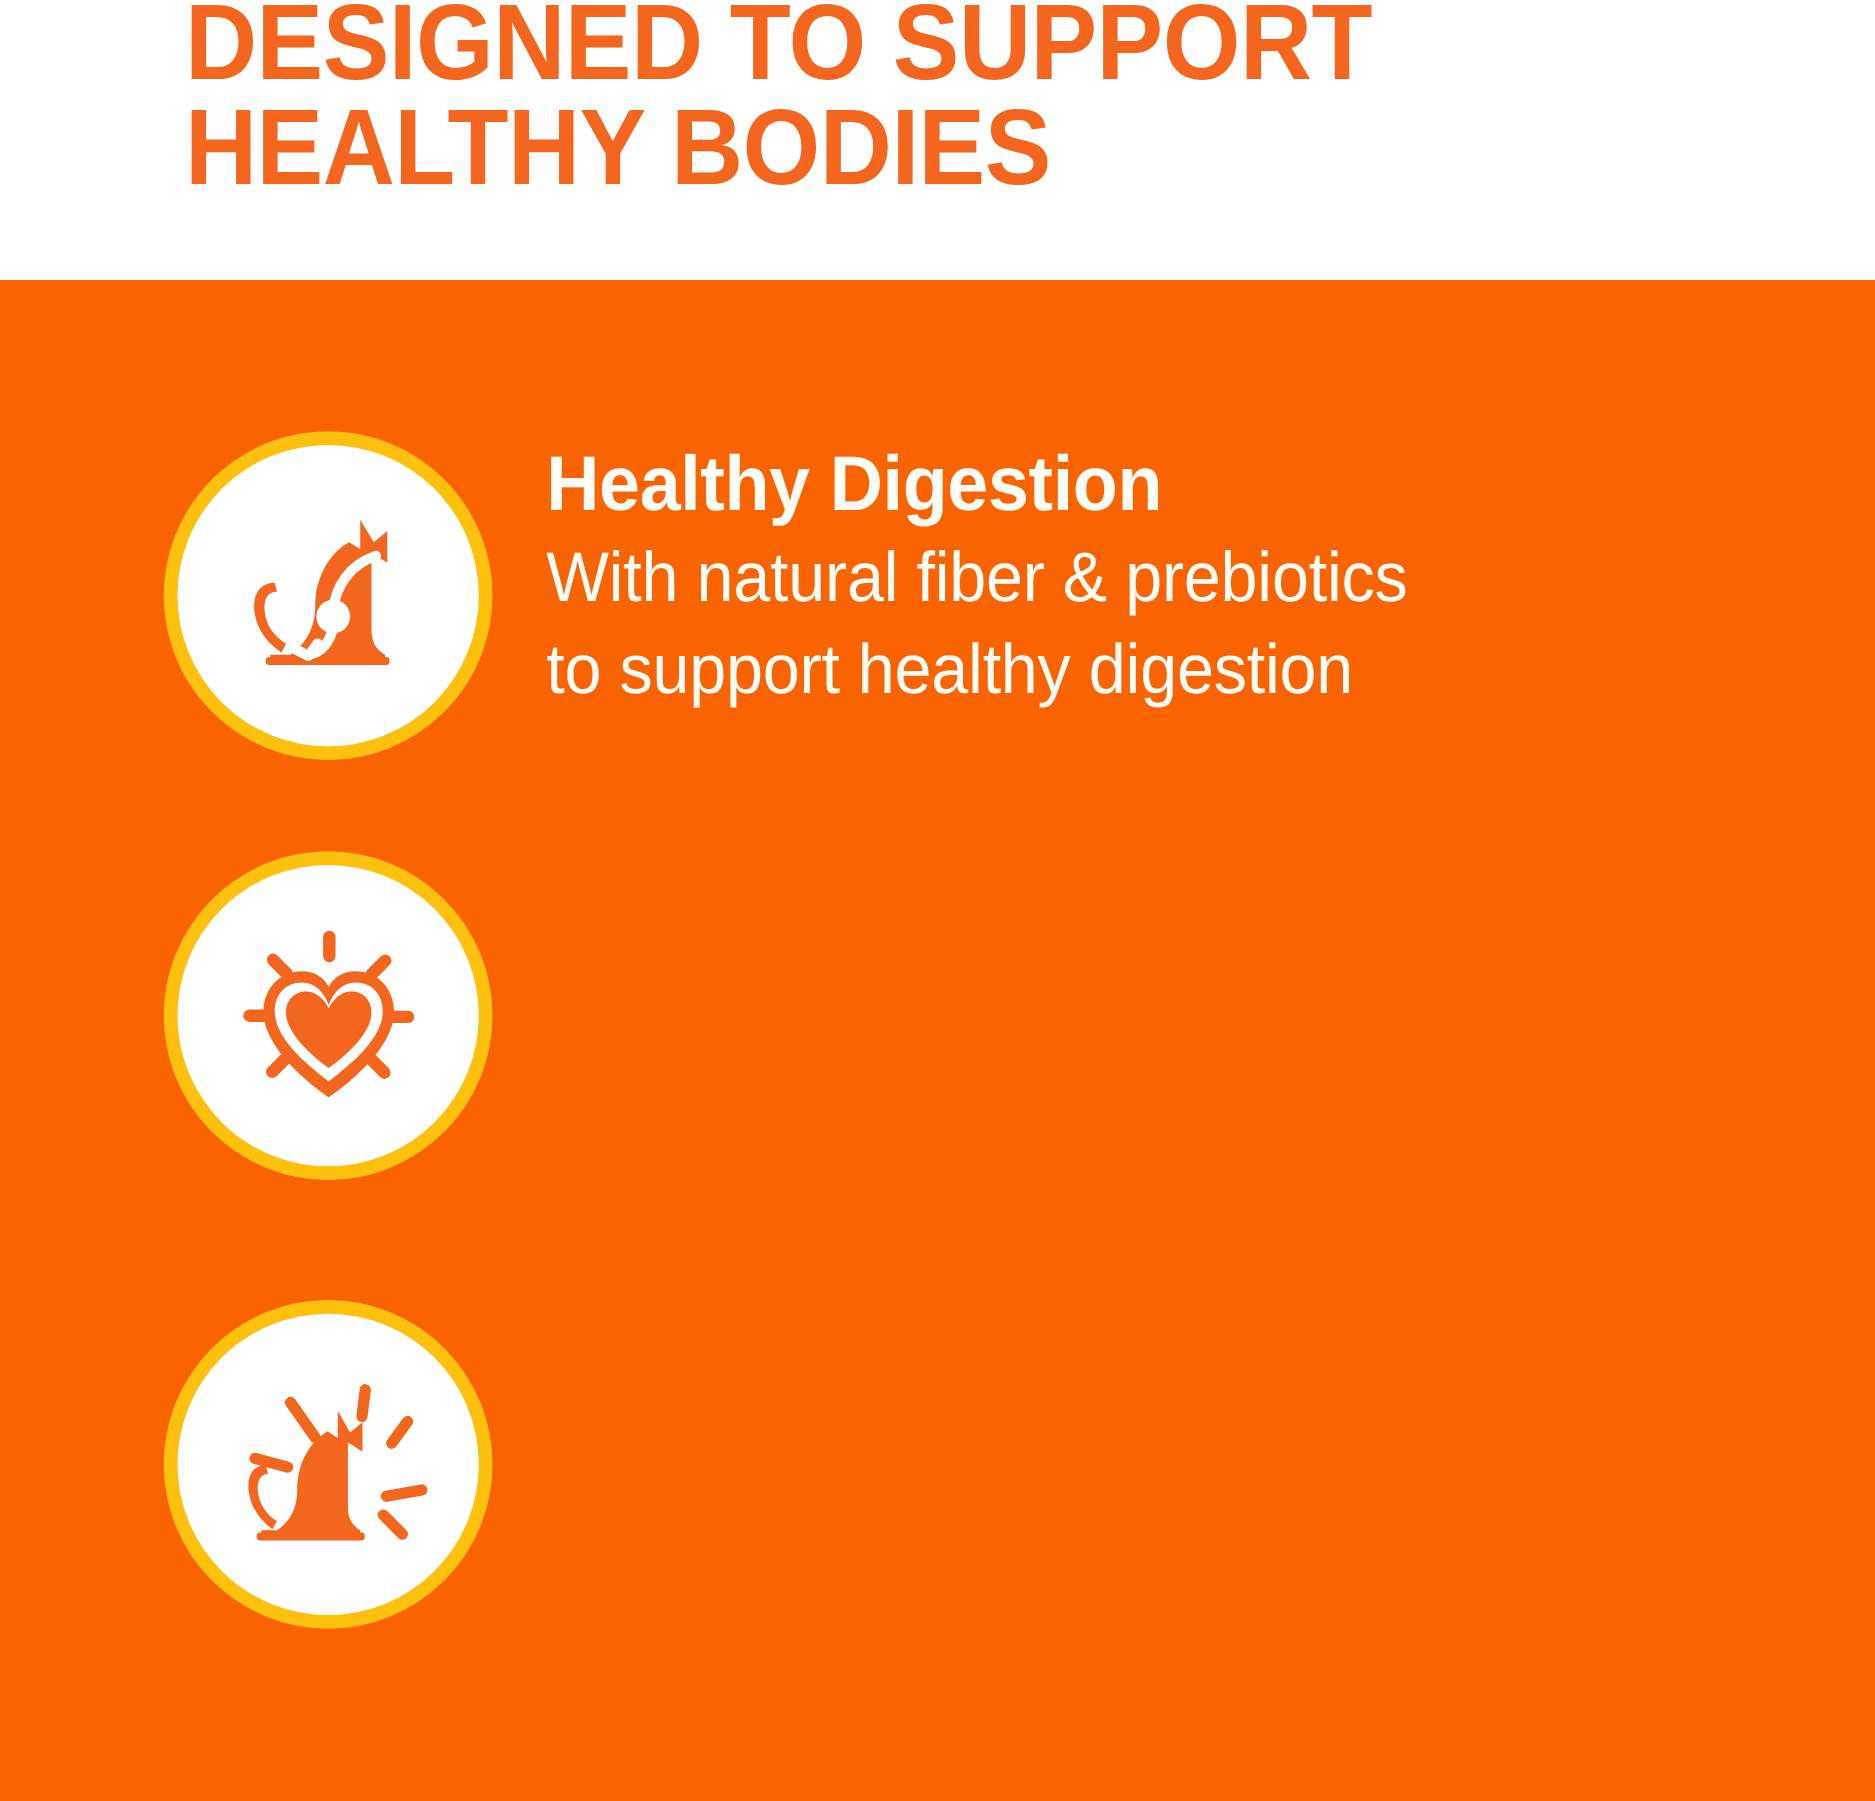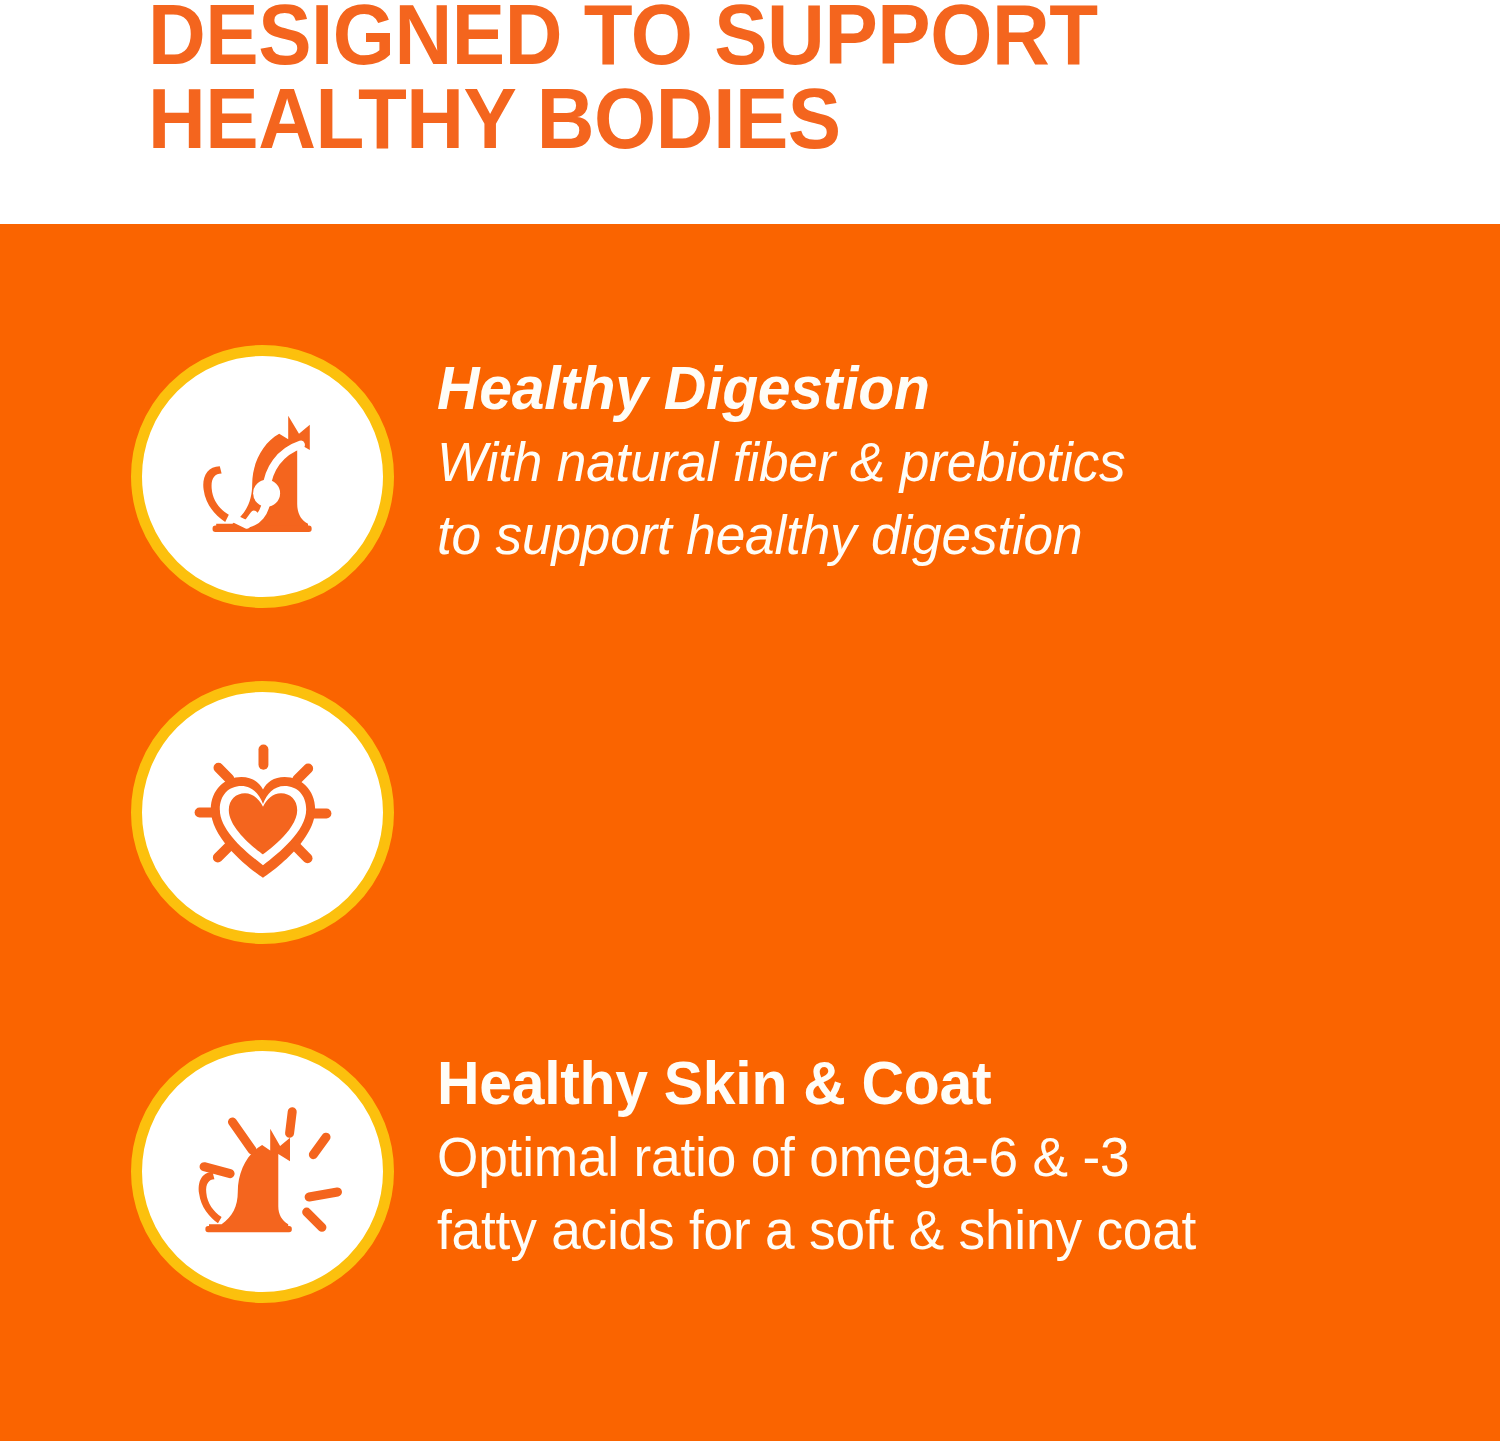--- a/index.html
+++ b/index.html
@@ -57,21 +57,21 @@
 
   
   .benefit {
     position:absolute;
     left:0;
     width:1500px;
     height:262px;
     display:flex;
     align-items:flex-start;
   }
-  .benefit-1 { top:121px;font-style:italic; }
+  .benefit-1 { top:121px; }
   .benefit-2 { top:457px; }
   .benefit-3 { top:816px; }
 
   
   .badge {
     position:absolute;
     left:131px;
     top:0;
     width:263px;
     height:263px;
@@ -221,21 +221,16 @@
 
             <rect x="126" y="28" width="10" height="34" rx="5" transform="rotate(7 131 45)"></rect>
             <rect x="72" y="36" width="10" height="48" rx="5" transform="rotate(-35 77 60)"></rect>
             <rect x="44" y="78" width="10" height="40" rx="5" transform="rotate(-75 49 98)"></rect>
             <rect x="158" y="54" width="10" height="34" rx="5" transform="rotate(36 163 71)"></rect>
             <rect x="162" y="104" width="10" height="42" rx="5" transform="rotate(80 167 125)"></rect>
             <rect x="152" y="136" width="10" height="34" rx="5" transform="rotate(135 157 153)"></rect>
           </g>
         </svg>
       </div>
-      <div class="copy">
-        <div class="benefit-heading">Healthy Skin &amp; Coat</div>
-        <div class="benefit-body">Optimal ratio of omega-6 &amp; -3
-fatty acids for a soft &amp; shiny coat</div>
-      </div>
     </div>
 
   </div>
 </div>
 
 </body></html>

